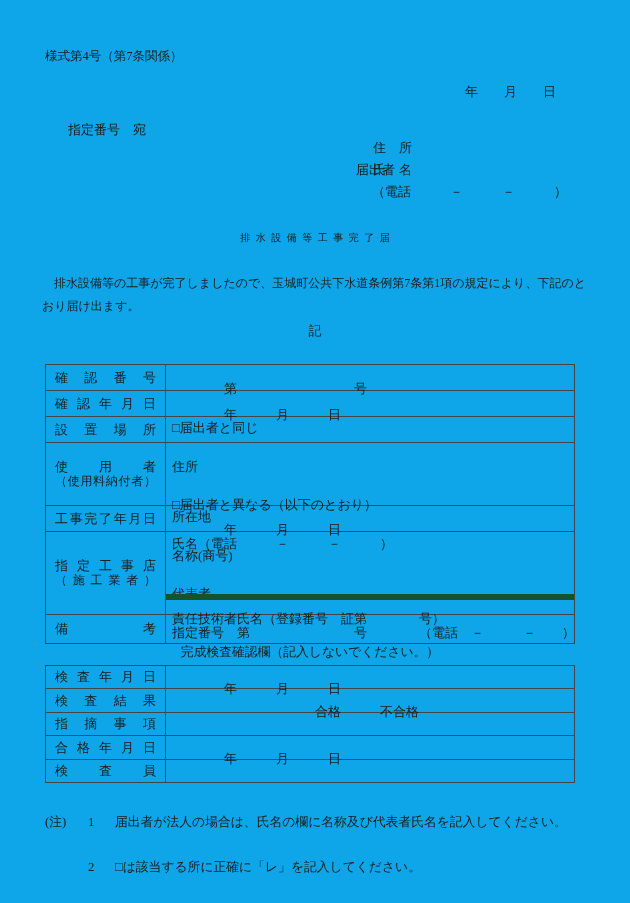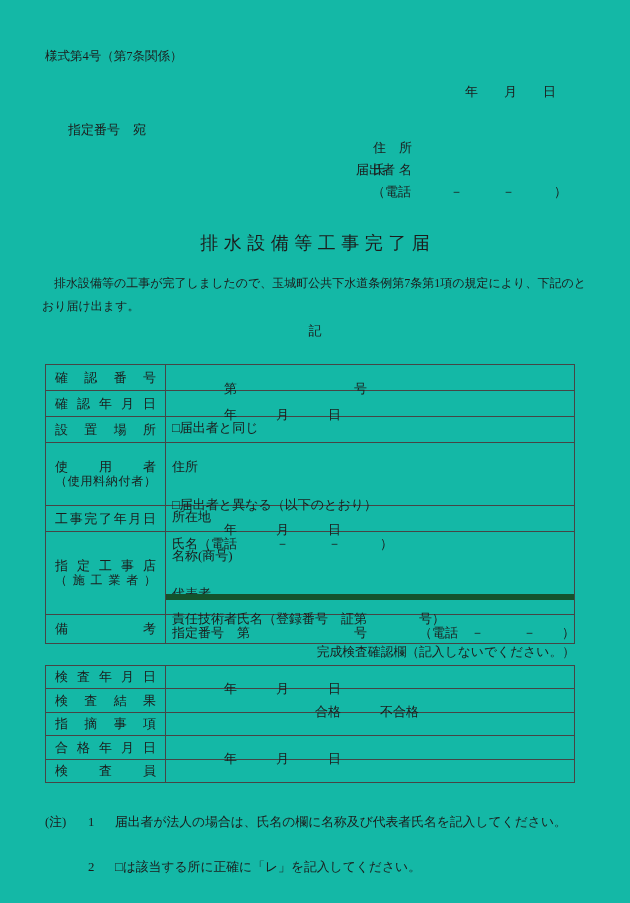--- a/index.html
+++ b/index.html
@@ -1,32 +1,32 @@
 <!DOCTYPE html>
 <html><head>
 <meta charset="utf-8">
 <style>
   html,body{margin:0;padding:0;background:#e8e8e8;}
   .page{
-    position:relative;width:630px;height:903px;background:#14b8a6;
+    position:relative;width:630px;height:903px;background:#0ea5e9;
     font-family:"Liberation Serif","DejaVu Serif",serif;
     color:#1c1c1c;font-size:13px;overflow:hidden;margin:0 auto;
   }
   .abs{position:absolute;white-space:pre;}
   .form-number{left:45px;top:48px;font-size:12.5px;}
   .date-line{left:465px;top:83px;}
   .addressee{left:68px;top:121px;}
   .decl-address{left:373px;top:139px;}
   .decl-role{left:318px;top:161px;margin-left:38px;}
   .decl-name{left:373px;top:161px;}
   .decl-phone{left:372px;top:183px;}
-  .title{left:0;top:231px;width:630px;text-align:center;letter-spacing:5.5px;text-indent:5.5px;font-size:18px;}
+  .title{left:0;top:231px;width:630px;text-align:center;letter-spacing:5.5px;text-indent:5.5px;font-size:10px;}
   .paragraph{left:42px;top:272px;width:550px;font-size:12px;line-height:23px;white-space:normal;}
   .ki{left:0;top:322px;width:630px;text-align:center;}
-  .caption{left:45px;top:644px;width:530px;text-align:right;font-size:12.8px;}
+  .caption{left:45px;top:644px;width:530px;text-align:center;font-size:12.8px;}
 
   .tbl{position:absolute;left:45px;width:530px;border:1px solid #454545;box-sizing:border-box;}
   .tbl-main{top:364px;}
   .tbl-insp{top:665px;}
   .t-row{display:flex;align-items:stretch;border-top:1px solid #454545;}
   .t-row:first-child{border-top:none;}
   .h25{height:25px;}.h22{height:22px;}.h23{height:23px;}.h62{height:62px;}.h28{height:28px;}.h20{height:20px;}
   .lbl{flex:0 0 120px;border-right:1px solid #454545;box-sizing:border-box;
        padding:0 9px;display:flex;flex-direction:column;justify-content:center;}
   .jline{line-height:15.5px;font-size:13px;}

